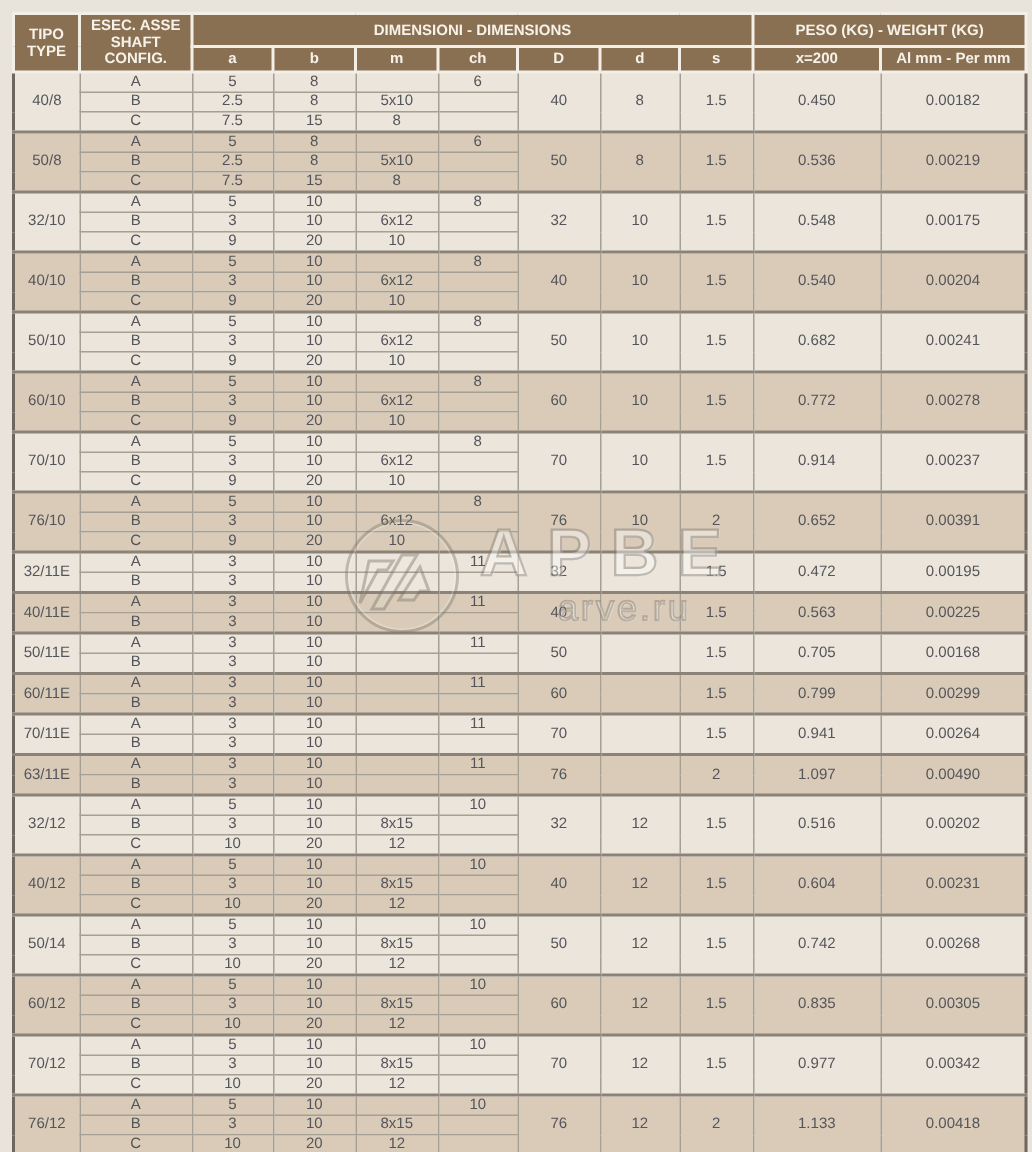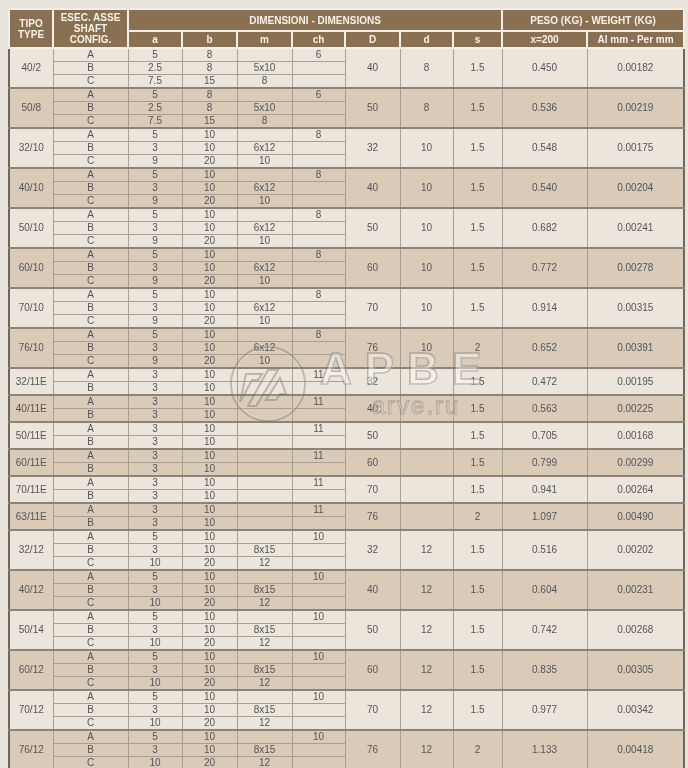--- a/index.html
+++ b/index.html
@@ -116,21 +116,21 @@
           <th>ch</th>
           <th>D</th>
           <th>d</th>
           <th>s</th>
           <th>x=200</th>
           <th>Al mm - Per mm</th>
         </tr>
     </thead>
     <tbody id="tbody">
         <tr class="group-start">
-          <td class="c-tipo bg-light" rowspan="3">40/2</td>
+          <td class="c-tipo bg-light" rowspan="3">40/8</td>
           <td class="c-cfg bg-light">A</td>
           <td class="c-a bg-light">5</td>
           <td class="c-b bg-light">8</td>
           <td class="c-m bg-light"></td>
           <td class="c-ch bg-light">6</td>
           <td class="c-D bg-light" rowspan="3">40</td>
           <td class="c-d bg-light" rowspan="3">8</td>
           <td class="c-s bg-light" rowspan="3">1.5</td>
           <td class="c-x bg-light" rowspan="3">0.450</td>
           <td class="c-al bg-light" rowspan="3">0.00182</td>
@@ -288,21 +288,21 @@
           <td class="c-tipo bg-light" rowspan="3">70/10</td>
           <td class="c-cfg bg-light">A</td>
           <td class="c-a bg-light">5</td>
           <td class="c-b bg-light">10</td>
           <td class="c-m bg-light"></td>
           <td class="c-ch bg-light">8</td>
           <td class="c-D bg-light" rowspan="3">70</td>
           <td class="c-d bg-light" rowspan="3">10</td>
           <td class="c-s bg-light" rowspan="3">1.5</td>
           <td class="c-x bg-light" rowspan="3">0.914</td>
-          <td class="c-al bg-light" rowspan="3">0.00315</td>
+          <td class="c-al bg-light" rowspan="3">0.00237</td>
         </tr>
         <tr>
           <td class="c-cfg bg-light">B</td>
           <td class="c-a bg-light">3</td>
           <td class="c-b bg-light">10</td>
           <td class="c-m bg-light">6x12</td>
           <td class="c-ch bg-light"></td>
         </tr>
         <tr>
           <td class="c-cfg bg-light">C</td>

